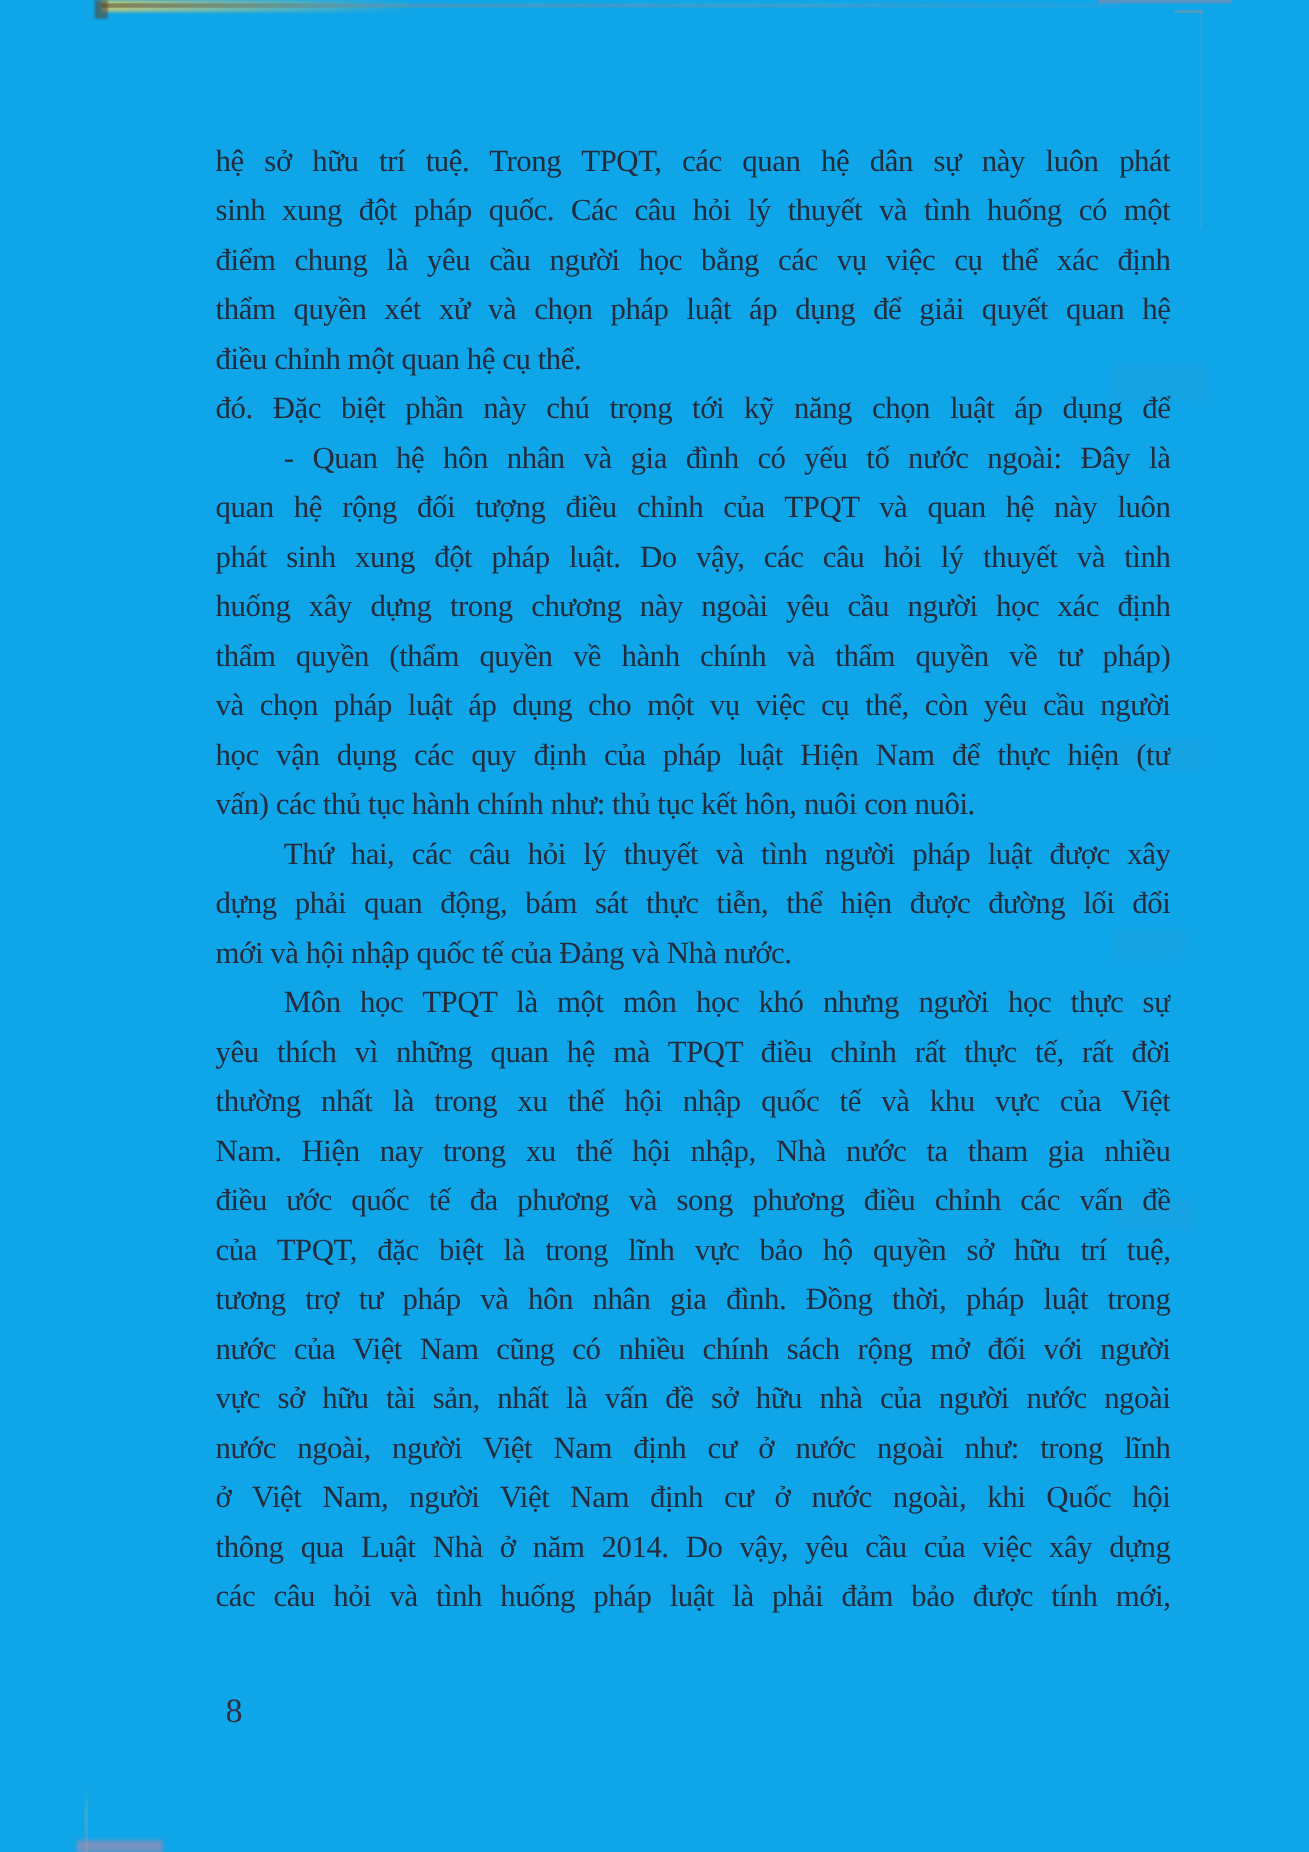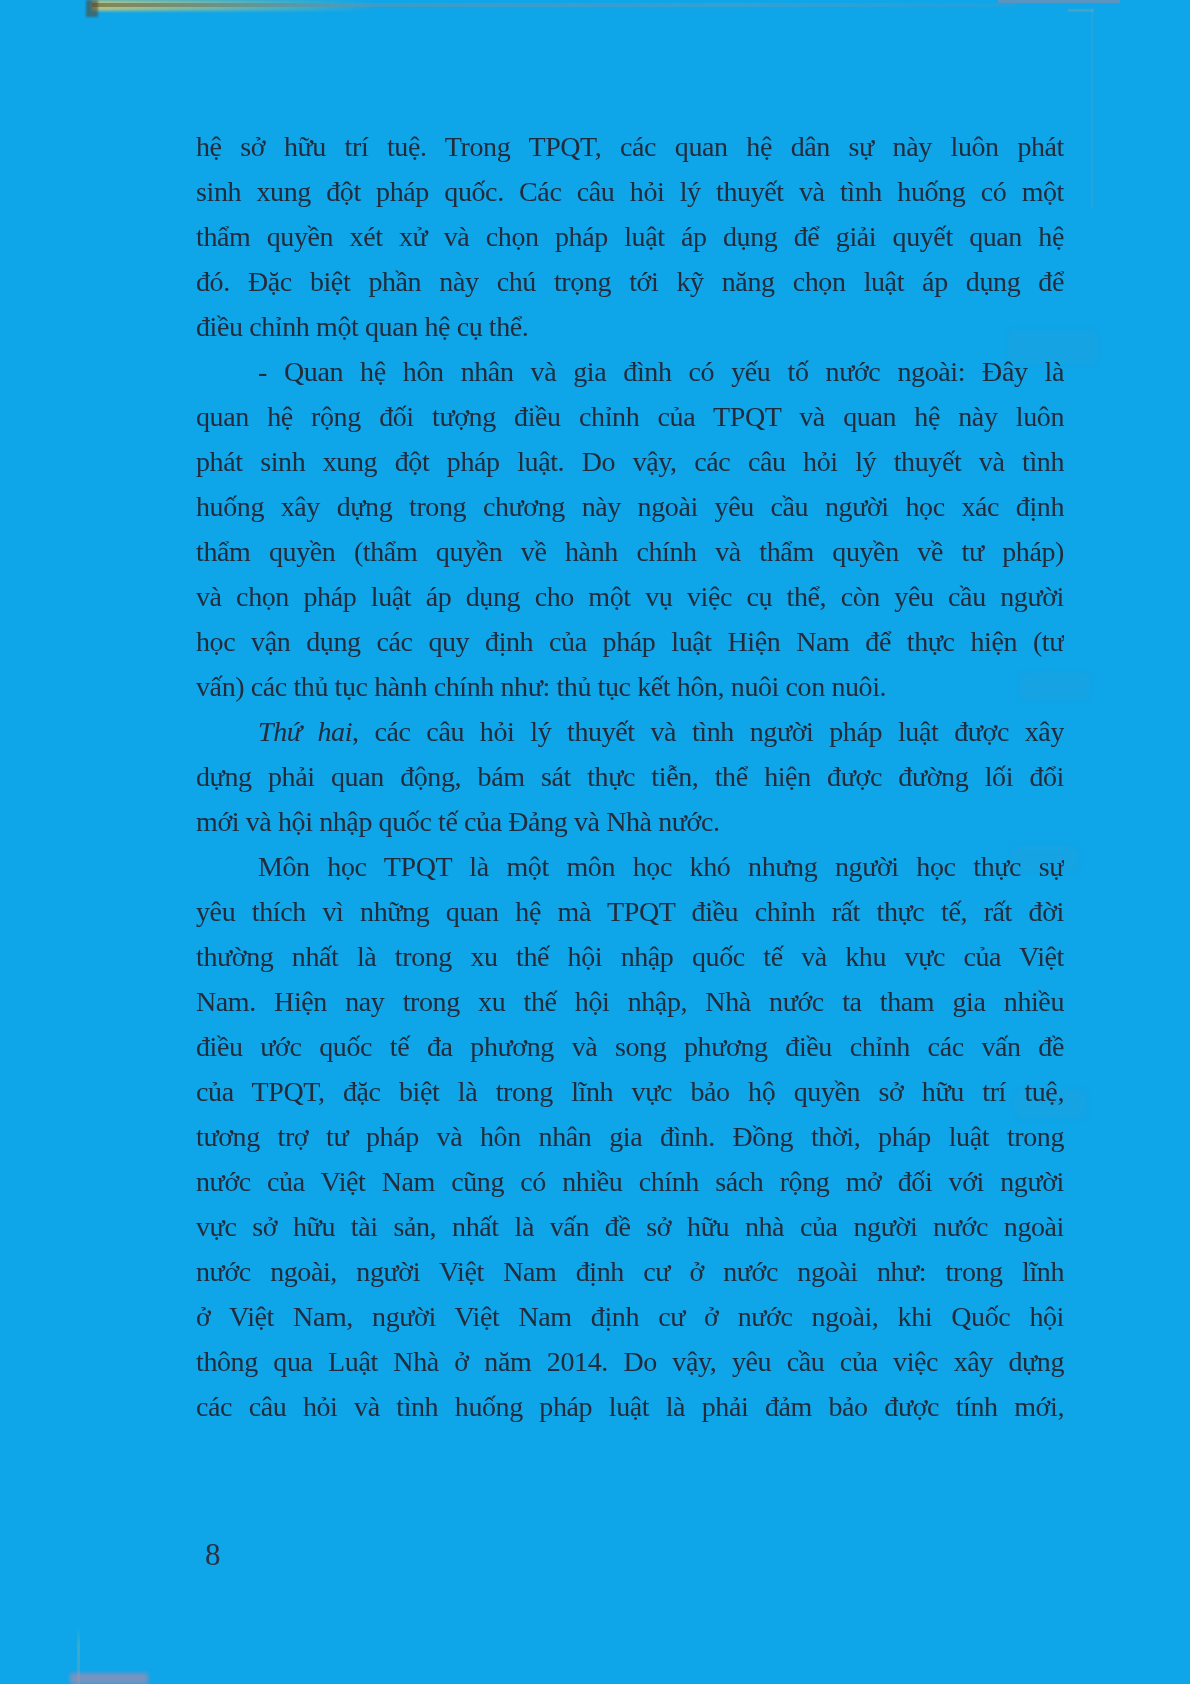--- a/index.html
+++ b/index.html
@@ -23,21 +23,21 @@
   }
   .para { margin: 0; padding: 0; }
   .line {
     height: 45px;
     overflow: hidden;
     text-align: justify;
     text-align-last: justify;
   }
   .line.last { text-align-last: left; }
   .line.ind { padding-left: 62px; }
-  .it { font-style: italic; }
+  .it { }
   .pagenum {
     position: absolute;
     left: 205px;
     top: 1532px;
     font-size: 31px;
     line-height: 45px;
     color: #2a3345;
   }
   
   .art { position: absolute; pointer-events: none; }
@@ -103,23 +103,24 @@
   <div class="art art-ghost g3"></div>
   <div class="art art-ghost g4"></div>
   <div class="art art-bottomteal"></div>
   <div class="art art-bottompink"></div>
 
   <main class="textblock">
 
     <div class="para">
       <div class="line">hệ sở hữu trí tuệ. Trong TPQT, các quan hệ dân sự này luôn phát</div>
       <div class="line">sinh xung đột pháp quốc. Các câu hỏi lý thuyết và tình huống có một</div>
+      <div class="line">điểm chung là yêu cầu người học bằng các vụ việc cụ thể xác định</div>
       <div class="line">thẩm quyền xét xử và chọn pháp luật áp dụng để giải quyết quan hệ</div>
+      <div class="line last">điều chỉnh một quan hệ cụ thể.</div>
       <div class="line">đó. Đặc biệt phần này chú trọng tới kỹ năng chọn luật áp dụng để</div>
-      <div class="line last">điều chỉnh một quan hệ cụ thể.</div>
     </div>
 
     <div class="para">
       <div class="line ind">- Quan hệ hôn nhân và gia đình có yếu tố nước ngoài: Đây là</div>
       <div class="line">quan hệ rộng đối tượng điều chỉnh của TPQT và quan hệ này luôn</div>
       <div class="line">phát sinh xung đột pháp luật. Do vậy, các câu hỏi lý thuyết và tình</div>
       <div class="line">huống xây dựng trong chương này ngoài yêu cầu người học xác định</div>
       <div class="line">thẩm quyền (thẩm quyền về hành chính và thẩm quyền về tư pháp)</div>
       <div class="line">và chọn pháp luật áp dụng cho một vụ việc cụ thể, còn yêu cầu người</div>
       <div class="line">học vận dụng các quy định của pháp luật Hiện Nam để thực hiện (tư</div>

